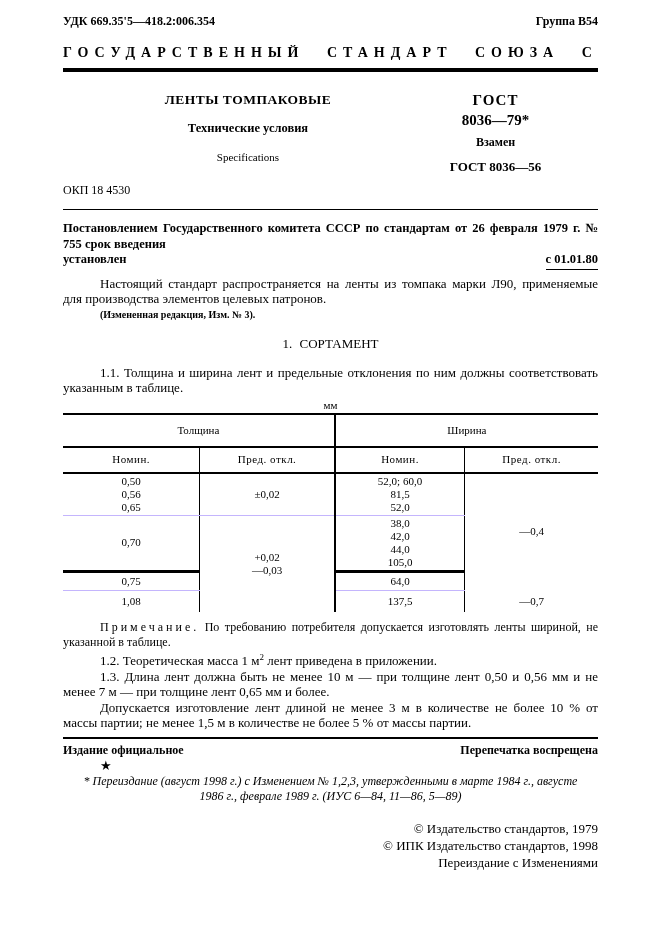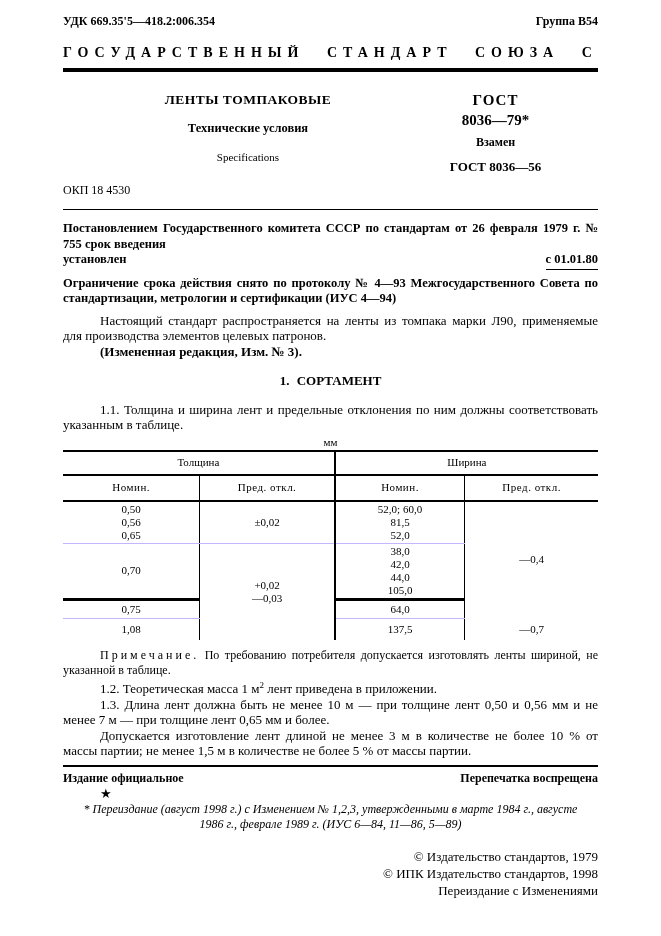--- a/index.html
+++ b/index.html
@@ -28,35 +28,35 @@
   .instead    { font-size:12px; font-weight:bold; margin-top:6px; }
   .instead-num{ font-size:13px; font-weight:bold; margin-top:9px; }
 
   .okp { font-size:12px; margin-top:8px; }
 
   .decree { margin-top:11px; font-weight:bold; font-size:12.5px; line-height:15.5px; text-align:justify; }
   .decree-line2 { display:flex; justify-content:space-between; font-weight:bold; font-size:12.5px; line-height:15.5px; }
   .decree-date { border-bottom:1.5px solid #000; padding-bottom:1px; }
   .limitation { margin-top:6px; font-weight:bold; font-size:12.5px; line-height:15.5px; text-align:justify; }
   .scope { margin-top:6px; font-size:13px; line-height:15.5px; text-align:justify; text-indent:37px; }
-  .amend { font-size:13px; font-weight:bold; text-indent:37px; line-height:16px; }
-
-  .sec-heading { margin-top:13px; text-align:center; font-weight:bold; font-size:13px; word-spacing:4px; }
+  .amend { font-size:10px; font-weight:bold; text-indent:37px; line-height:16px; }
+
+  .sec-heading { margin-top:13px; text-align:center; font-weight:normal; font-size:13px; word-spacing:4px; }
   .p11 { margin-top:13px; font-size:13px; line-height:15.5px; text-align:justify; text-indent:37px; }
   .mm-label { text-align:center; font-size:11px; margin-top:3px; }
 
   table.dims { width:100%; border-collapse:collapse; margin-top:2px; font-size:11px; line-height:13px; }
   table.dims th, table.dims td { text-align:center; vertical-align:middle; font-weight:normal; padding:1px 2px; }
   .bt  { border-top:2px solid #000; }
   .bb2 { border-bottom:2.5px solid #000; }
   .bb1 { border-bottom:1px solid #c4b5fd; }
   .bb3 { border-bottom:3px solid #000; }
   .vr  { border-right:1px solid #000; }
   .vrh { border-right:2.5px solid #000; }
-  tr.hdr  th { height:24px; }
+  tr.hdr  th { height:33px; }
   tr.hdr2 th { height:26px; letter-spacing:0.5px; }
   tr.rowA td { height:40px; }
   tr.rowB td { height:48px; }
   tr.rowC td { height:19px; }
   tr.rowD td { height:22px; }
 
   .note { margin-top:8px; font-size:12px; line-height:15px; text-align:justify; text-indent:37px; }
   .note-label { letter-spacing:3px; }
   .amend1 { margin-top:6px; }
   .p-body { font-size:13px; line-height:15.5px; text-align:justify; text-indent:37px; }
@@ -98,21 +98,20 @@
 
   <div class="okp">ОКП 18 4530</div>
   <div class="rule-thin"></div>
 
   <div class="decree">Постановлением Государственного комитета СССР по стандартам от 26 февраля 1979 г. № 755 срок введения</div>
   <div class="decree-line2">
     <span>установлен</span>
     <span class="decree-date">с 01.01.80</span>
   </div>
 
-  <div class="limitation">Ограничение срока действия снято по протоколу № 4—93 Межгосударственного Совета по стандартизации, метрологии и сертификации (ИУС 4—94)</div>
   <div class="scope">Настоящий стандарт распространяется на ленты из томпака марки Л90, применяемые для производства элементов целевых патронов.</div>
   <div class="amend">(Измененная редакция, Изм. № 3).</div>
 
   <div class="sec-heading">1. СОРТАМЕНТ</div>
   <div class="p11">1.1. Толщина и ширина лент и предельные отклонения по ним должны соответствовать указанным в таблице.</div>
   <div class="mm-label">мм</div>
 
   <table class="dims">
     <colgroup>
       <col style="width:25.6%">

